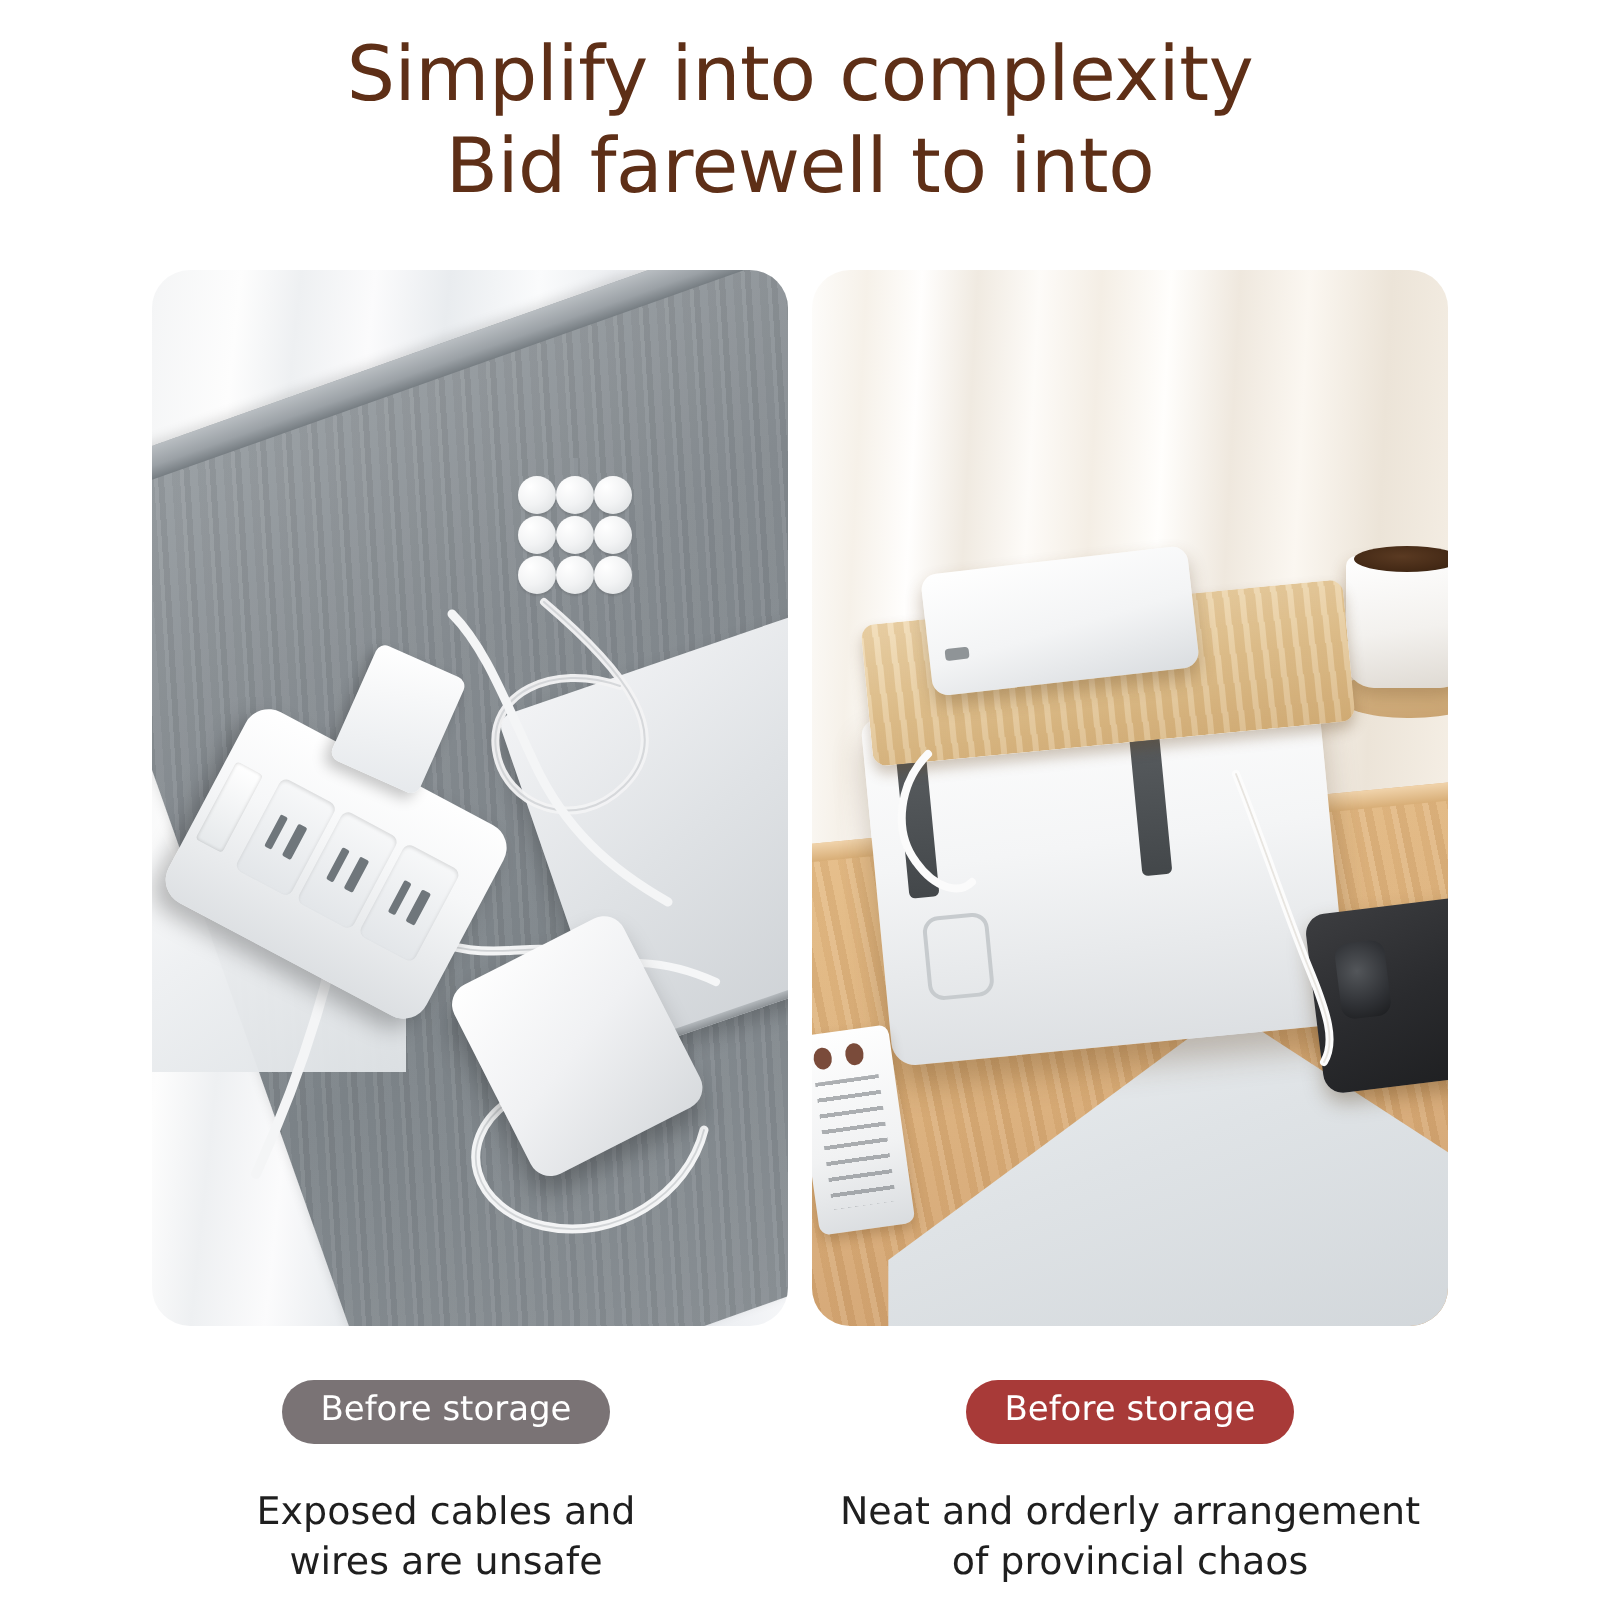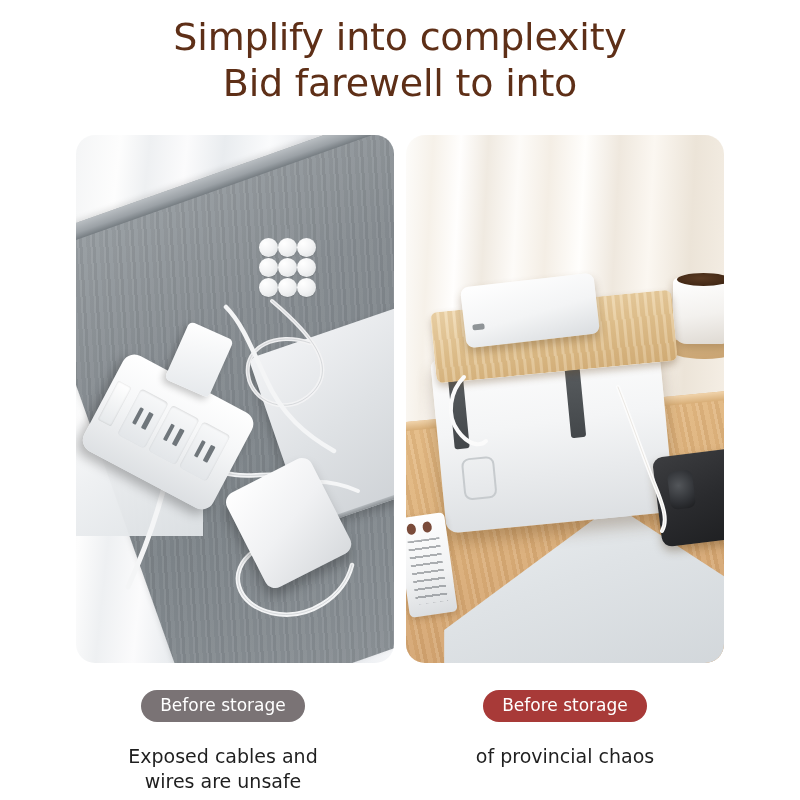--- a/index.html
+++ b/index.html
@@ -418,16 +418,17 @@
     <span class="badge grey">Before storage</span>
     <div class="cap-text">
       <span class="ln">Exposed cables and</span>
       <span class="ln">wires are unsafe</span>
     </div>
   </div>
 
   <div class="cap-col right">
     <span class="badge red">Before storage</span>
     <div class="cap-text">
+      <span class="ln">Neat and orderly arrangement</span>
       <span class="ln">of provincial chaos</span>
     </div>
   </div>
 </div>
 
 </body></html>

